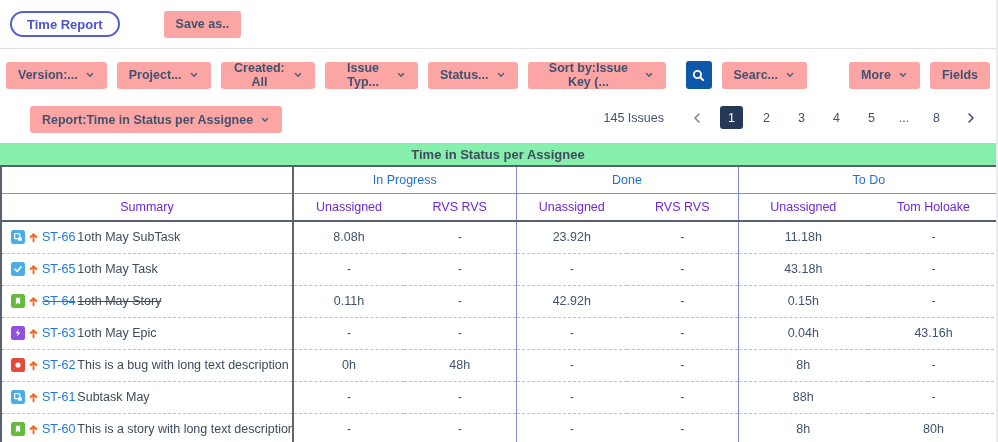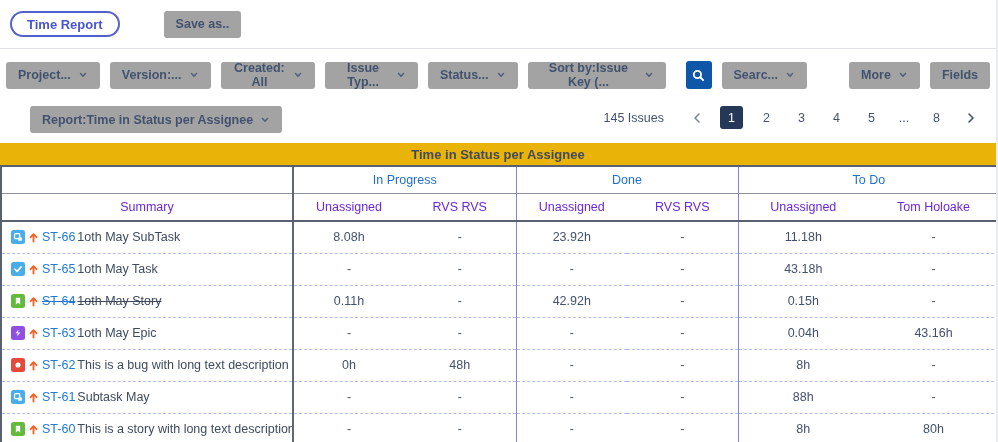--- a/index.html
+++ b/index.html
@@ -7,21 +7,21 @@
     font-family:"Liberation Sans", sans-serif; color:#42526e; }
   body { border-right:2px solid #e9ebef; }
 
   
   .topbar { height:49px; display:flex; align-items:center; padding:0 10px;
     border-bottom:1px solid #dfe1e6; }
   .pill-outline { height:26px; padding:0 15px; display:inline-flex; align-items:center;
     border:2px solid #5560cf; border-radius:15px; color:#4a55cd; background:#fff;
     font-size:13px; font-weight:700; cursor:pointer; }
   .btn-gray { height:27px; padding:0 12px; display:inline-flex; align-items:center; gap:7px;
-    background:#a3a3a3; border:none; border-radius:3px; color:#42526e;
+    background:#fca5a5; border:none; border-radius:3px; color:#42526e;
     font-size:12.5px; font-weight:700; cursor:pointer; font-family:inherit; }
   .topbar .btn-gray { margin-left:44px; }
 
   
   .filterbar { display:flex; align-items:center; gap:10px; padding:12px 6px 11px 6px; }
   .chev { width:10px; height:10px; flex:0 0 auto; }
   .search-btn { width:31px; height:28px; border:none; border-radius:3px; background:#0d56a8;
     display:inline-flex; align-items:center; justify-content:center; cursor:pointer; }
   .gap-more { margin-left:32px; }
 
@@ -29,21 +29,21 @@
   .reportbar { display:flex; align-items:flex-start; padding:6px 14px 10px 6px;margin-left:24px; }
   .pagination { margin-left:auto; display:flex; align-items:center; gap:12px; font-size:12.5px; }
   .pagination .count { margin-right:10px; color:#42526e; }
   .page-chev { width:22px; height:22px; display:inline-flex; align-items:center; justify-content:center; cursor:pointer; }
   .page-num { min-width:23px; height:23px; display:inline-flex; align-items:center; justify-content:center;
     border-radius:3px; color:#42526e; cursor:pointer; padding:0 3px; }
   .page-num.current { background:#253858; color:#fff; cursor:default; }
   .page-ellipsis { min-width:18px; text-align:center; color:#42526e; }
 
   
-  .title-band { height:24px; background:#eab308; display:flex; align-items:center; justify-content:center;
+  .title-band { height:24px; background:#86efac; display:flex; align-items:center; justify-content:center;
     font-size:13px; font-weight:700; color:#404b5e; border-bottom:2px solid #596070; }
   table { width:998px; border-collapse:collapse; table-layout:fixed;
     border-left:2px solid #596070; }
   th, td { font-weight:400; font-size:12.5px; text-align:center; padding:0 8px; overflow:hidden; white-space:nowrap; }
   tr.group-row th { height:26px; color:#1f6fd4; border-bottom:1px solid #8a90a0; }
   tr.sub-row th { height:28px; color:#6d28d9; border-bottom:2px solid #596070; }
   tbody td { height:32px; border-bottom:1px dashed #b6bdf3; color:#42526e; }
   .b-dark { border-left:2px solid #62666f; }
   .b-blue { border-left:1px solid #8089cc; }
 
@@ -72,27 +72,27 @@
   </defs>
 </svg>
 
 <div class="topbar">
   <button class="pill-outline">Time Report</button>
   <button class="btn-gray">Save as..</button>
 </div>
 
 <div class="filterbar">
   <button class="btn-gray">
+    <span>Version:...</span>
+    <svg class="chev" viewBox="0 0 10 10">
+        <use href="#svg-chevron-down"></use>
+      </svg>
+  </button>
+  <button class="btn-gray">
     <span>Project...</span>
-    <svg class="chev" viewBox="0 0 10 10">
-        <use href="#svg-chevron-down"></use>
-      </svg>
-  </button>
-  <button class="btn-gray">
-    <span>Version:...</span>
     <svg class="chev" viewBox="0 0 10 10">
         <use href="#svg-chevron-down"></use>
       </svg>
   </button>
   <button class="btn-gray">
     <span>Created: All</span>
     <svg class="chev" viewBox="0 0 10 10">
         <use href="#svg-chevron-down"></use>
       </svg>
   </button>

